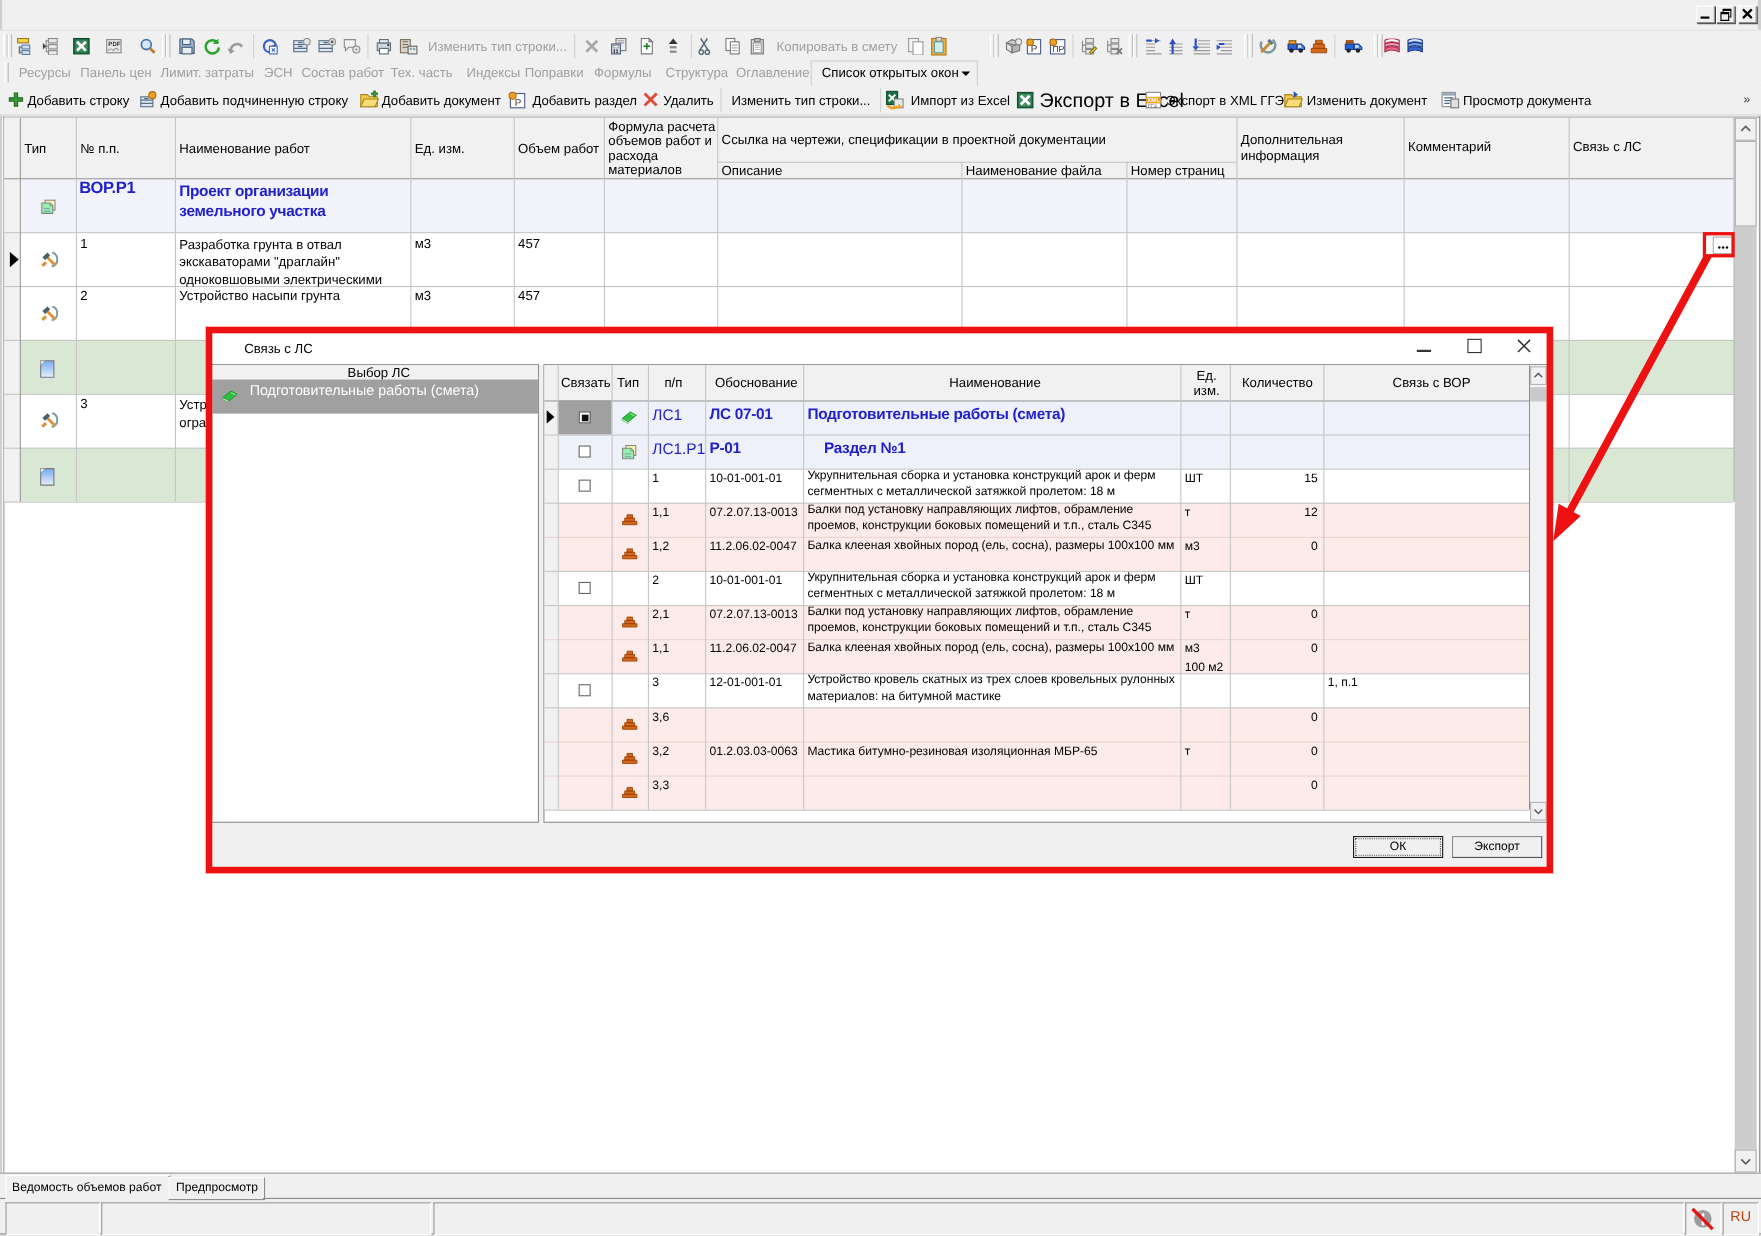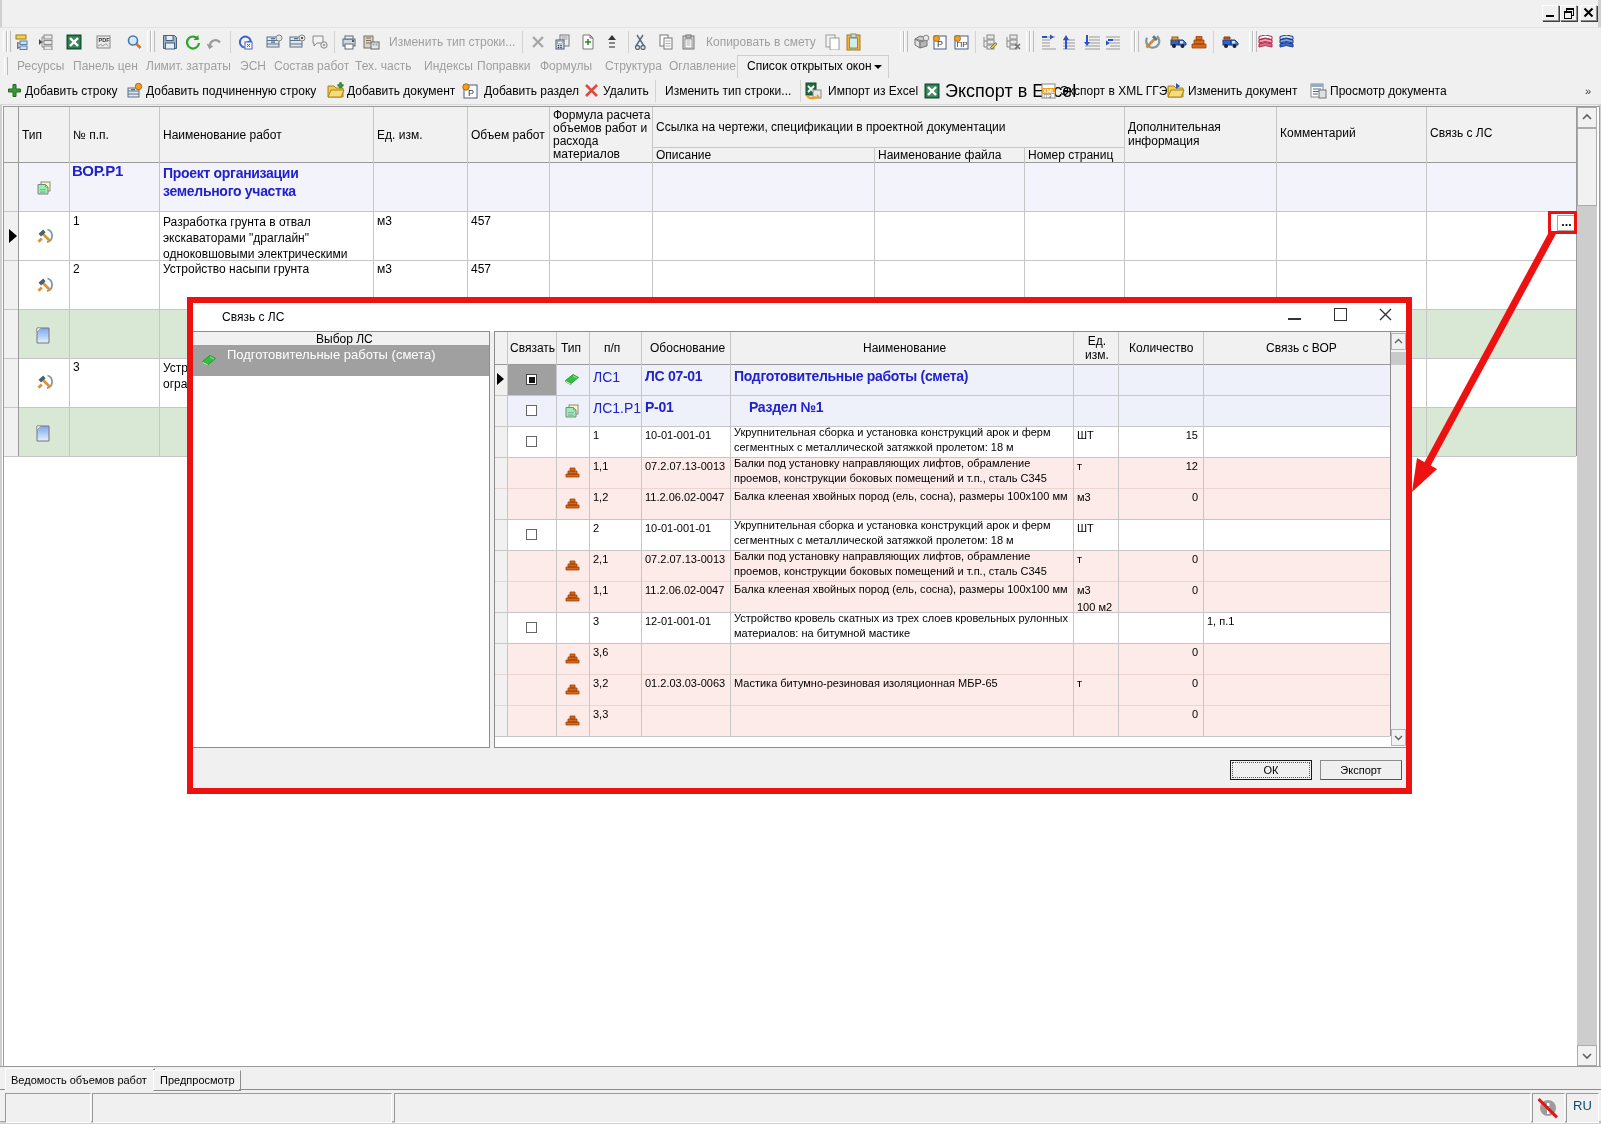--- a/index.html
+++ b/index.html
@@ -497,21 +497,21 @@
     <div class="a" style="left:153px;top:1070px;width:86px;height:19px;background:#f0f0f0;border:1px solid #8d8d8d;border-bottom:1px solid #8d8d8d;border-top-color:#fff;border-left-color:#fff;"></div>
     <div class="t" style="left:160px;top:1073px;font-size:11px;">Предпросмотр</div>
     <div class="hl" style="left:239px;top:1089px;width:1362px;background:#8d8d8d;"></div>
     <div class="hl" style="left:0px;top:1089px;width:5px;background:#8d8d8d;"></div>
 
     <div class="a" style="left:5px;top:1093px;width:84px;height:28px;background:#f0f0f0;border:1px solid #9a9a9a;border-bottom-color:#fff;border-right-color:#fff;"></div>
     <div class="a" style="left:92px;top:1093px;width:298px;height:28px;background:#f0f0f0;border:1px solid #9a9a9a;border-bottom-color:#fff;border-right-color:#fff;"></div>
     <div class="a" style="left:394px;top:1093px;width:1135px;height:28px;background:#f0f0f0;border:1px solid #9a9a9a;border-bottom-color:#fff;border-right-color:#fff;"></div>
     <div class="a" style="left:1532px;top:1093px;width:31px;height:28px;background:#f0f0f0;border:1px solid #9a9a9a;border-bottom-color:#fff;border-right-color:#fff;"></div>
     <div class="a" style="left:1566px;top:1093px;width:31px;height:28px;background:#f0f0f0;border:1px solid #9a9a9a;border-bottom-color:#fff;border-right-color:#fff;"></div>
-    <div class="t" style="left:1573px;top:1099px;font-size:13px;color:#0c4a6e;">RU</div>
+    <div class="t" style="left:1573px;top:1099px;font-size:13px;color:#c2410c;">RU</div>
     <svg class="a" style="left:1537px;top:1097px;" width="22" height="22" viewBox="0 0 22 22">
         <circle cx="11" cy="11" r="8" fill="#9c9c9c"></circle>
         <rect x="10" y="6" width="2.4" height="3" fill="#fff"></rect>
         <rect x="10" y="10" width="2.4" height="7" fill="#fff"></rect>
         <rect x="-2" y="9.8" width="26" height="3" fill="#e41414" transform="rotate(45 11 11)"></rect>
       </svg>
   </div>
 
   <div id="dialog">
 

